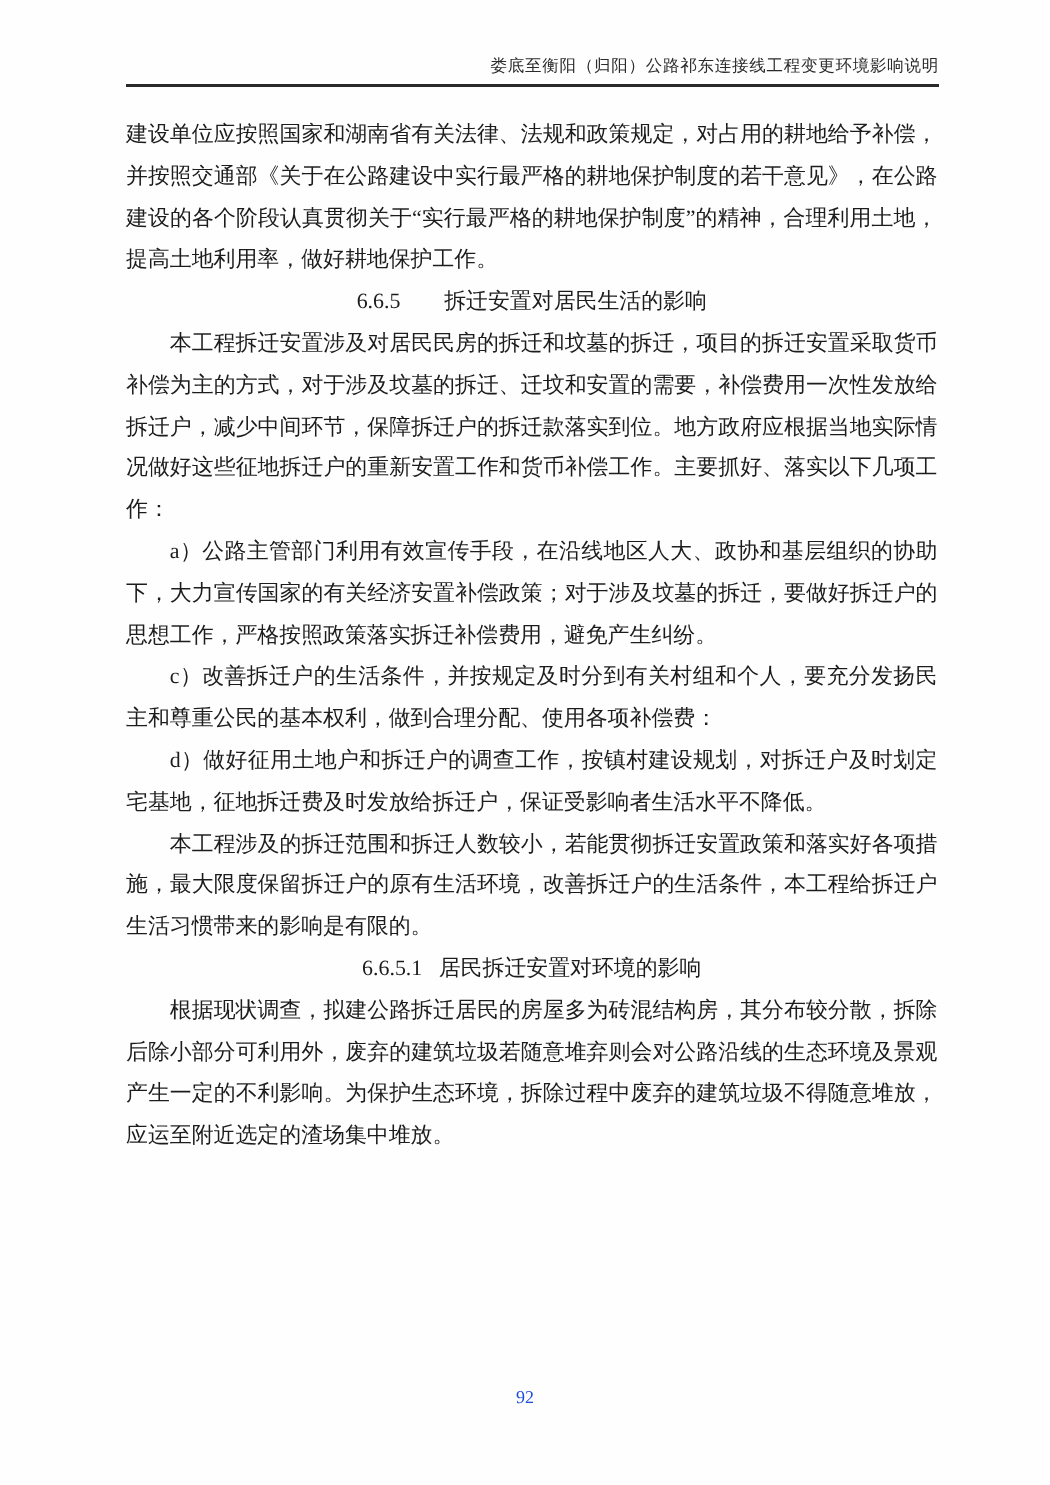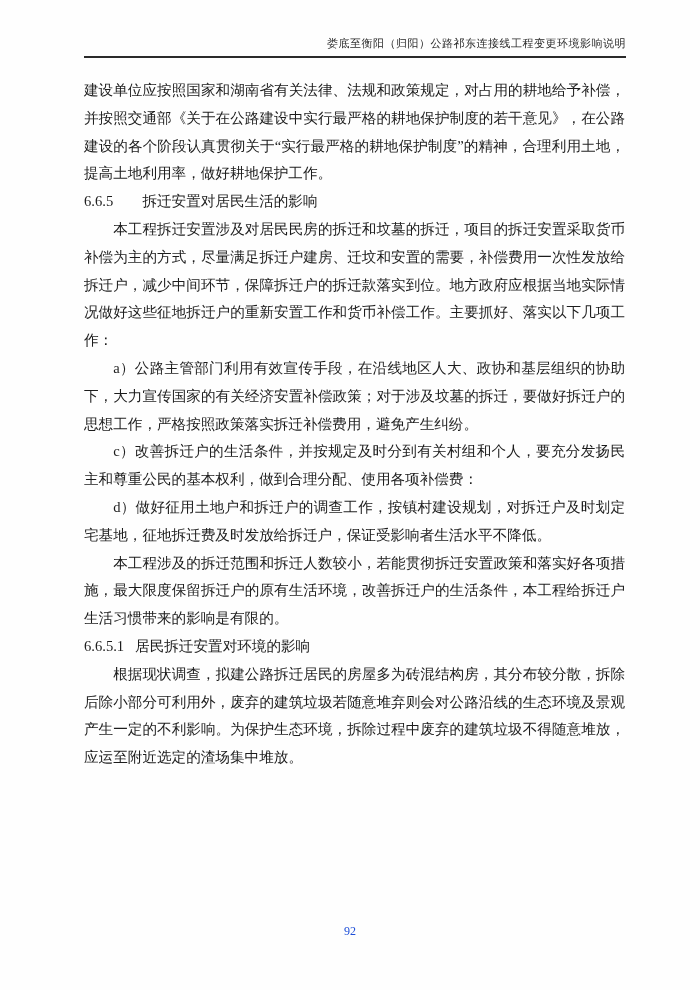--- a/index.html
+++ b/index.html
@@ -43,21 +43,21 @@
     text-indent: 2em;
   }
   .para.no-indent {
     text-indent: 0;
   }
   .heading {
     margin: 0;
     font-weight: normal;
     font-size: 14.6px;
     line-height: 27.8px;
-    text-align: left;
+    text-align: center;
   }
   .heading .h-num-wide {
     margin-right: 2em;
   }
   .heading .h-num-narrow {
     margin-right: 0.75em;
   }
   .footer {
     position: absolute;
     left: 0;
@@ -78,21 +78,21 @@
   </div>
 
   <div class="content">
 
     <p class="para no-indent">建设单位应按照国家和湖南省有关法律、法规和政策规定，对占用的耕地给予补偿，并按照交通部《关于在公路建设中实行最严格的耕地保护制度的若干意见》，在公路建设的各个阶段认真贯彻关于“实行最严格的耕地保护制度”的精神，合理利用土地，提高土地利用率，做好耕地保护工作。</p>
 
     <h3 class="heading">
       <span class="h-num-wide">6.6.5</span><span>拆迁安置对居民生活的影响</span>
     </h3>
 
-    <p class="para">本工程拆迁安置涉及对居民民房的拆迁和坟墓的拆迁，项目的拆迁安置采取货币补偿为主的方式，尽量满足拆迁户建房、迁坟和安置的需要，补偿费用一次性发放给拆迁户，减少中间环节，保障拆迁户的拆迁款落实到位。地方政府应根据当地实际情况做好这些征地拆迁户的重新安置工作和货币补偿工作。主要抓好、落实以下几项工作：</p>
+    <p class="para">本工程拆迁安置涉及对居民民房的拆迁和坟墓的拆迁，项目的拆迁安置采取货币补偿为主的方式，对于涉及坟墓的拆迁、迁坟和安置的需要，补偿费用一次性发放给拆迁户，减少中间环节，保障拆迁户的拆迁款落实到位。地方政府应根据当地实际情况做好这些征地拆迁户的重新安置工作和货币补偿工作。主要抓好、落实以下几项工作：</p>
 
     <p class="para">a）公路主管部门利用有效宣传手段，在沿线地区人大、政协和基层组织的协助下，大力宣传国家的有关经济安置补偿政策；对于涉及坟墓的拆迁，要做好拆迁户的思想工作，严格按照政策落实拆迁补偿费用，避免产生纠纷。</p>
 
 
     <p class="para">c）改善拆迁户的生活条件，并按规定及时分到有关村组和个人，要充分发扬民主和尊重公民的基本权利，做到合理分配、使用各项补偿费：</p>
 
     <p class="para">d）做好征用土地户和拆迁户的调查工作，按镇村建设规划，对拆迁户及时划定宅基地，征地拆迁费及时发放给拆迁户，保证受影响者生活水平不降低。</p>
 
     <p class="para">本工程涉及的拆迁范围和拆迁人数较小，若能贯彻拆迁安置政策和落实好各项措施，最大限度保留拆迁户的原有生活环境，改善拆迁户的生活条件，本工程给拆迁户生活习惯带来的影响是有限的。</p>
 

